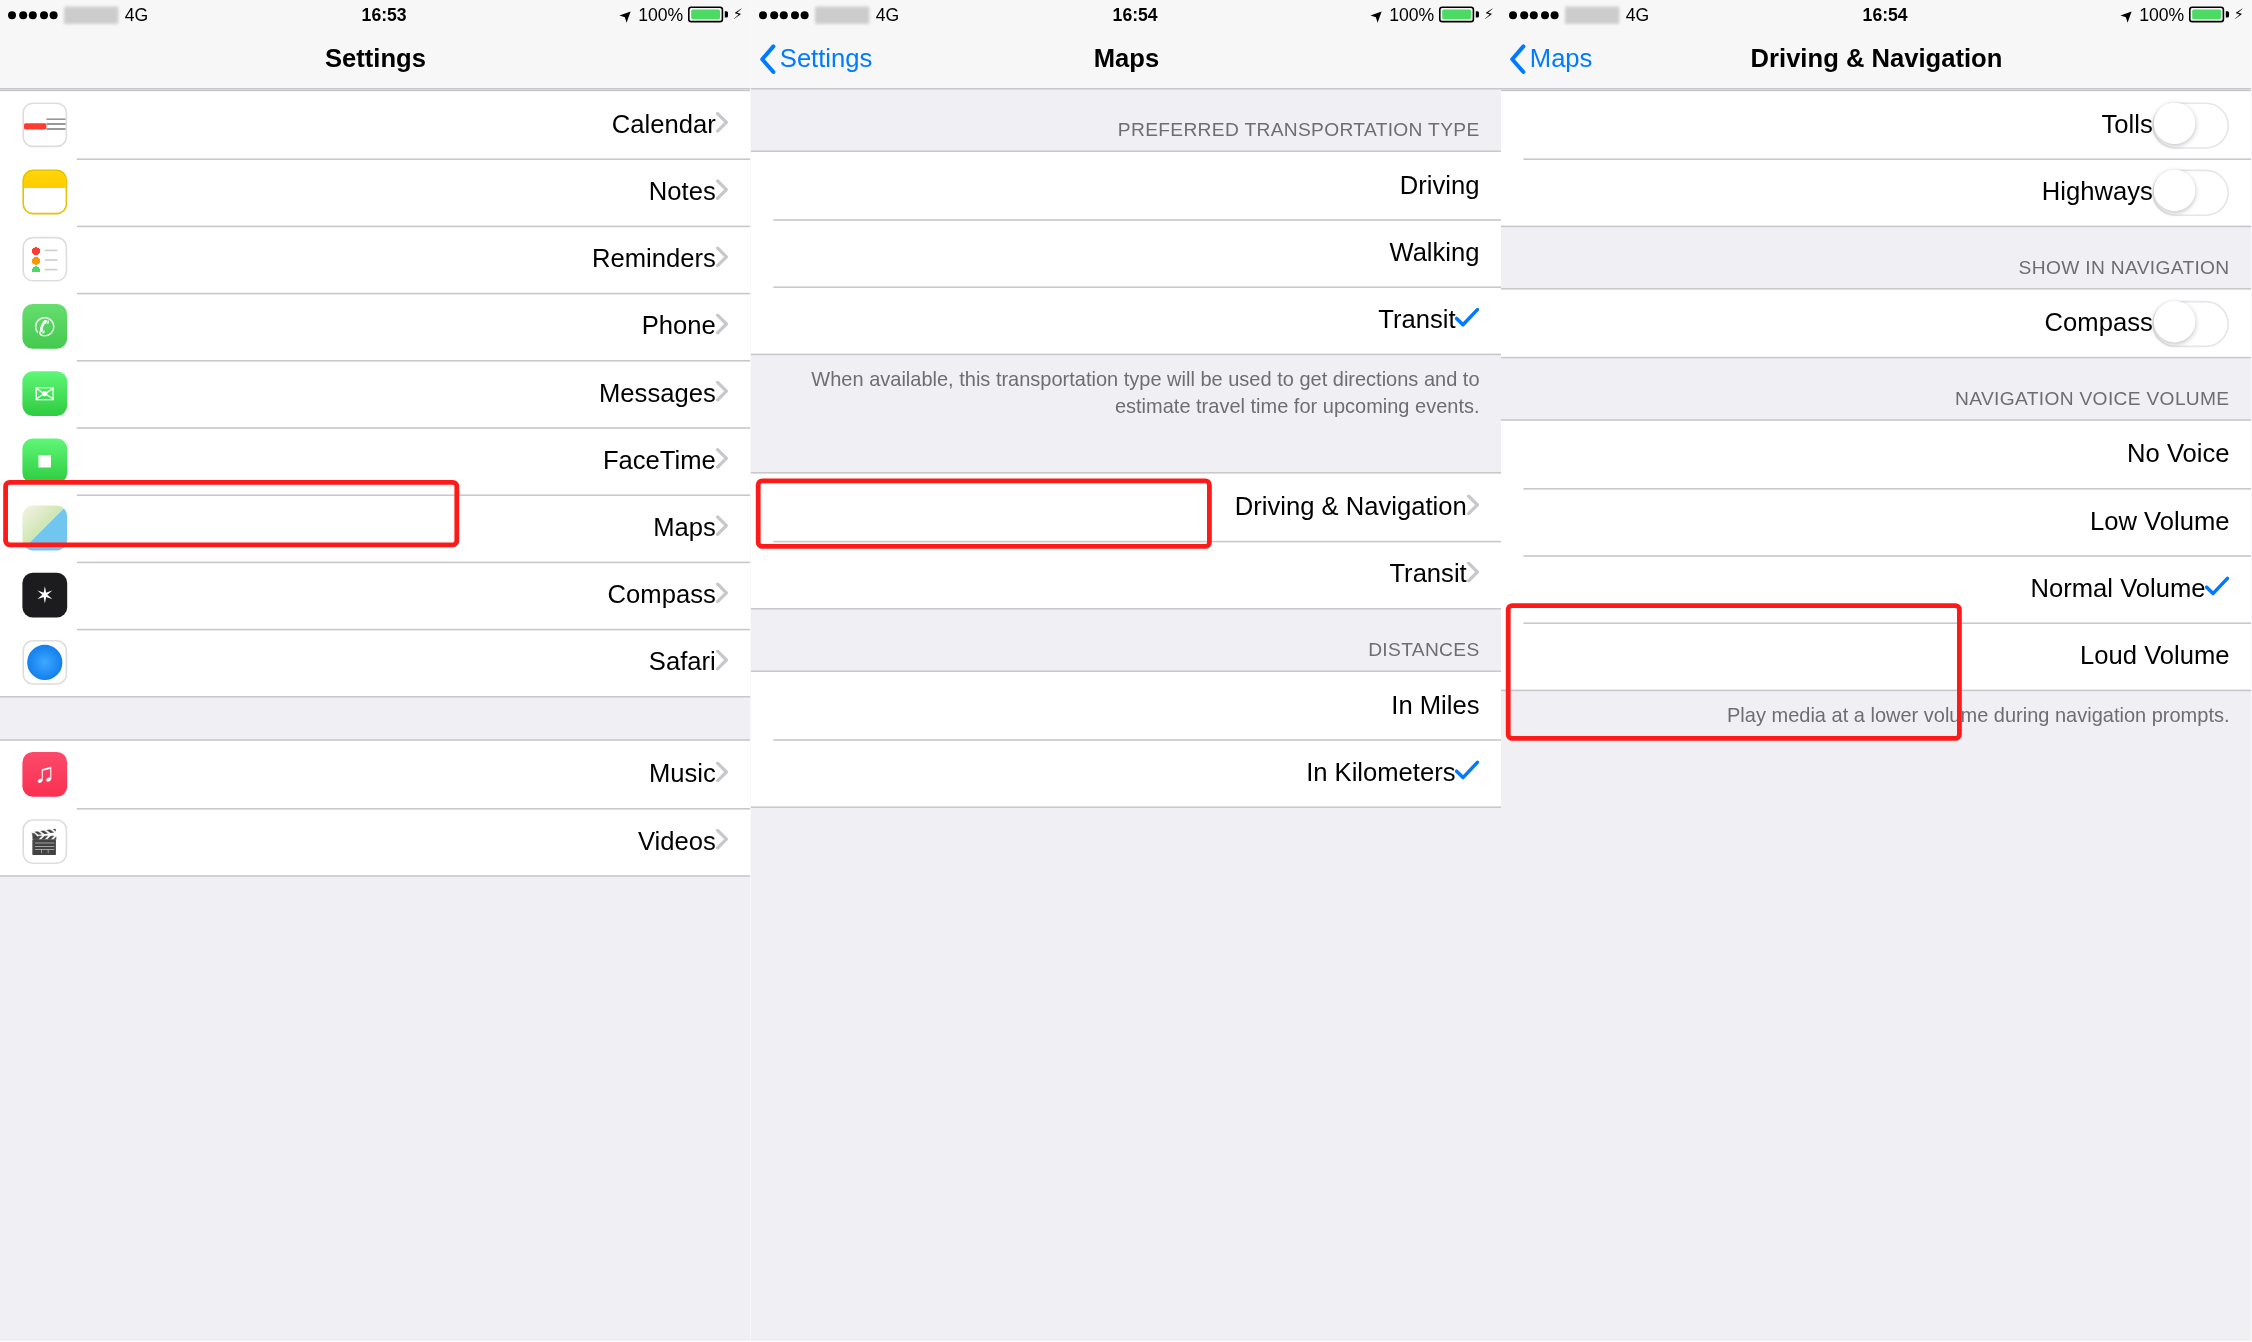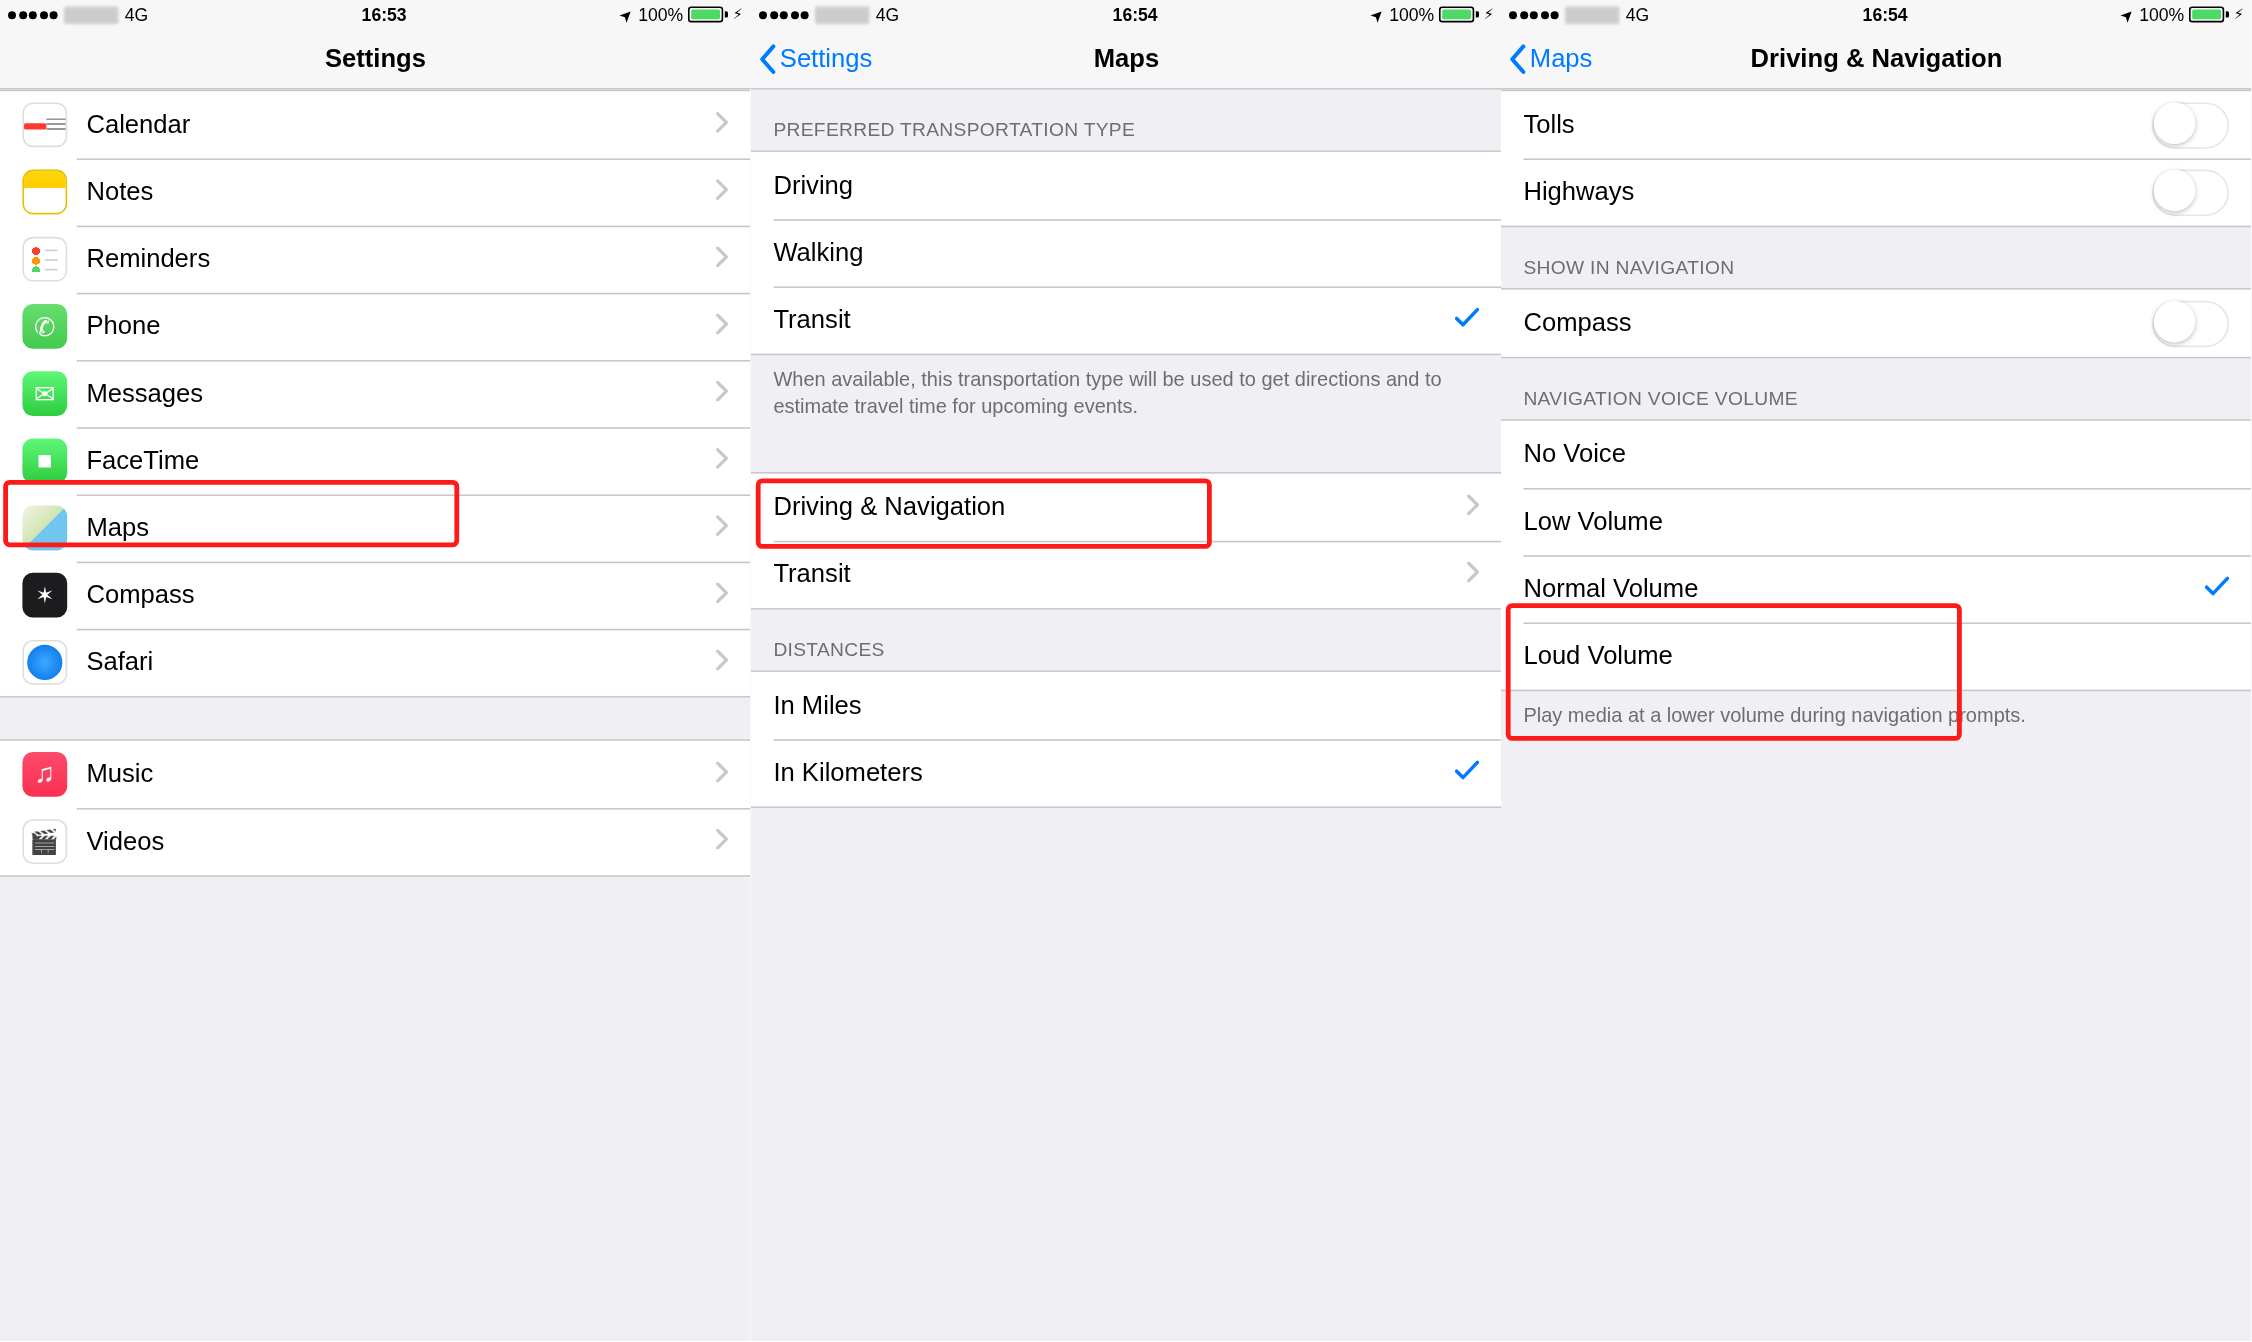--- a/index.html
+++ b/index.html
@@ -17,20 +17,21 @@
     display: flex;
     flex-direction: column;
     transform-origin: top left;
     overflow: hidden;
     position: relative;
   }
   .screen-wrap {
     width: 750.666px;
     height: 1342px;
     overflow: hidden;
+    text-align: right;
   }
   .scale {
     transform: scale(1.6);
     transform-origin: top left;
   }
 
   
   .status-bar {
     height: 18px;
     background: #f7f7f8;

